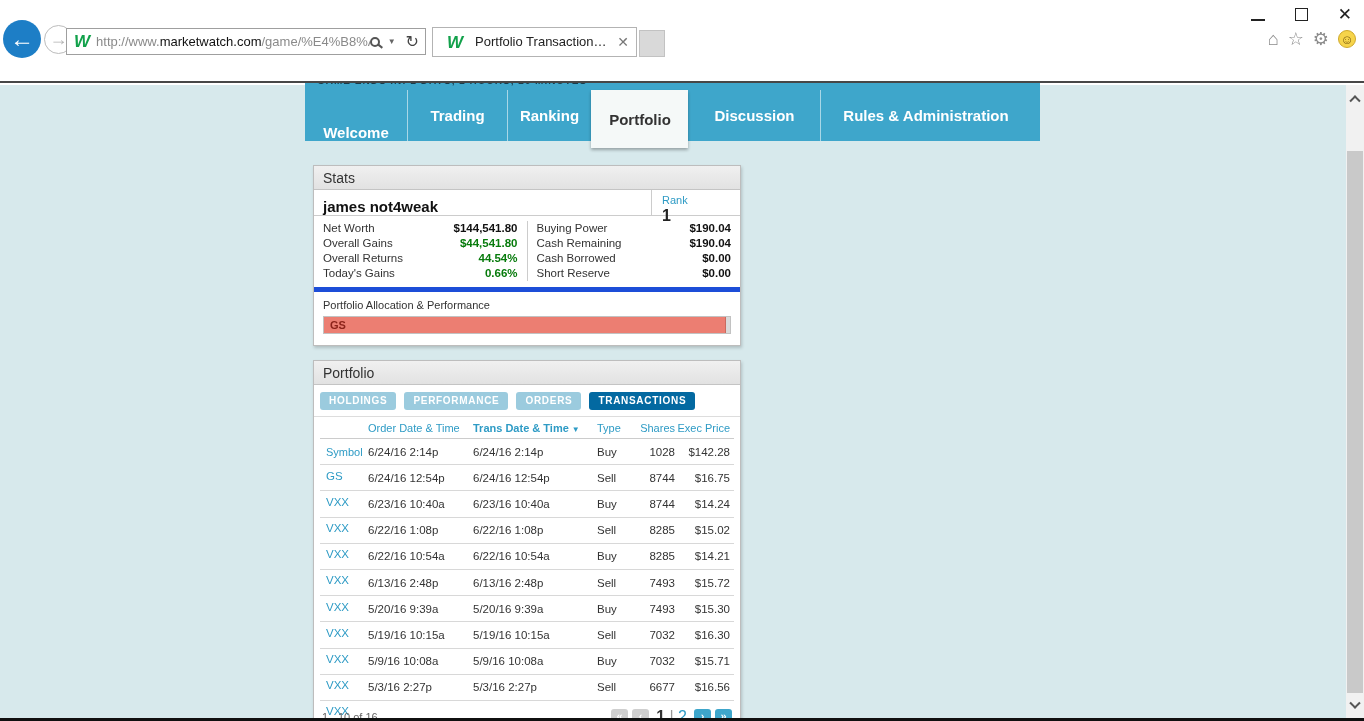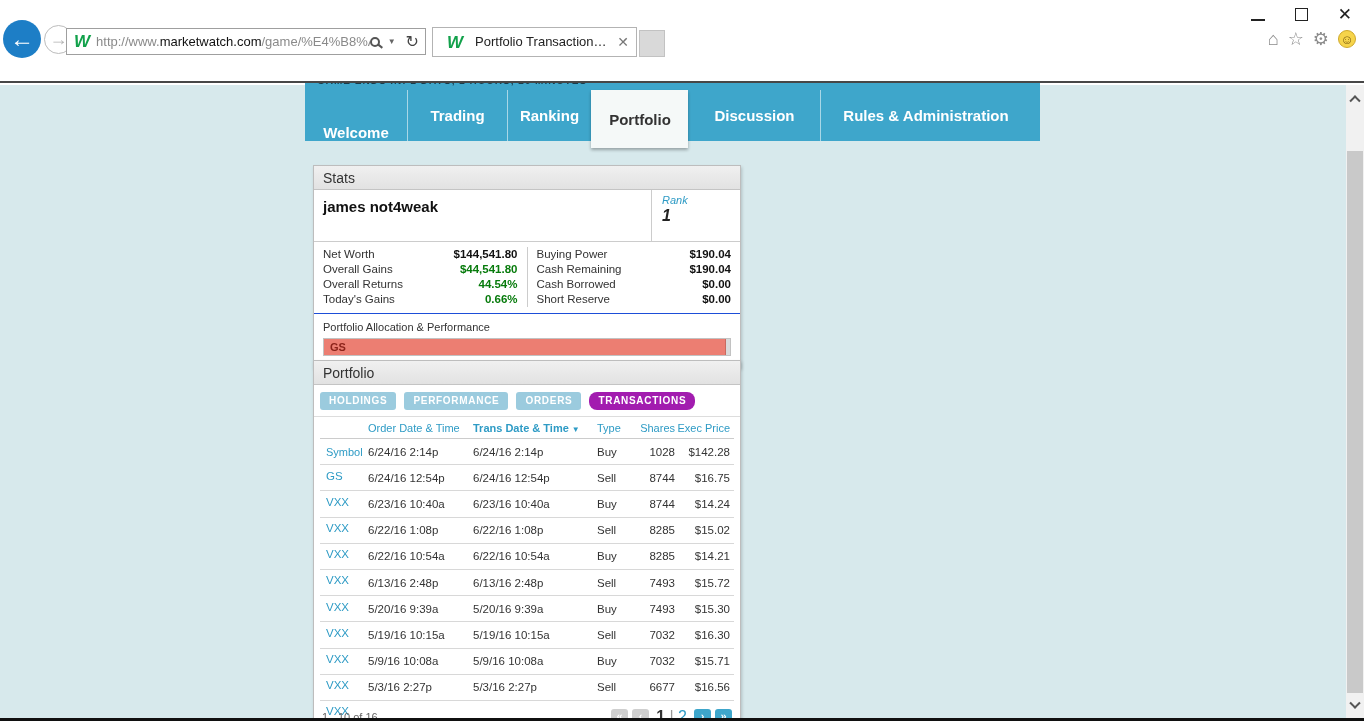--- a/index.html
+++ b/index.html
@@ -64,43 +64,43 @@
   .nav-tab.active { background:#f5f9f8; color:#333; height:58px; box-shadow:0 2px 3px rgba(0,0,0,0.3);
                     border-left-color:transparent; z-index:2; }
   .nav-tab.active + .nav-tab { border-left-color:transparent; }
 
   
   .panel { position:absolute; left:8px; width:428px; background:#fff; border:1px solid #bdbdbd;
            box-shadow:1px 2px 3px rgba(0,0,0,0.18); }
   .panel-header { background:linear-gradient(#f0f0f0,#e2e2e2); border-bottom:1px solid #c4c4c4;
                   padding:4px 9px; font-size:14px; color:#333; height:24px; }
   .stats-panel { top:80px; }
-  .name-row { position:relative; height:52px; border-bottom:1px solid #ccc; }
+  .name-row { position:relative; height:26px; border-bottom:1px solid #ccc; }
   .player { padding:8px 0 0 9px; font-weight:bold; font-size:15px; color:#111; }
-  .rank-cell { position:absolute; right:0; top:0; bottom:0; width:89px; border-left:1px solid #ccc; padding:4px 0 0 10px;font-style:italic; }
+  .rank-cell { position:absolute; right:0; top:0; bottom:0; width:89px; border-left:1px solid #ccc; padding:4px 0 0 10px; }
   .rank-label { color:#2e9bc5; font-size:11px; }
   .rank-val { font-weight:bold; font-size:16px; color:#222; margin-top:1px; }
-  .stats-grid { display:flex; border-bottom:1px solid #1d4ed8; padding:5px 0 6px; }
+  .stats-grid { display:flex; border-bottom:5px solid #1d4ed8; padding:5px 0 6px; }
   .stats-col { flex:1; padding:0 9px; }
   .stats-col.first { border-right:1px solid #ccc; }
   .stat-row { display:flex; justify-content:space-between; font-size:11.5px; line-height:15px; }
   .stat-label { color:#333; }
   .stat-val { font-weight:bold; color:#111; }
   .stat-val.green { color:#077b0c; }
   .alloc { padding:7px 9px 11px; }
   .alloc-label { font-size:11px; color:#333; margin-bottom:5px; }
   .alloc-track { height:18px; background:#d9d9d9; border:1px solid #c2c2c2; }
   .alloc-fill { height:100%; width:99%; background:#ec7e72; border-right:1px solid #c96a5f; }
   .alloc-sym { font-size:11px; font-weight:bold; color:#8c231a; padding:2px 0 0 6px; }
 
   .portfolio-panel { top:275px; }
   .view-tabs { display:flex; gap:8px; padding:7px 6px 6px; border-bottom:1px solid #ddd; }
   .vtab { background:#9bcbde; color:#fff; font-weight:bold; font-size:10px; letter-spacing:0.7px;
           padding:3px 9px 4px; border-radius:3px; cursor:default; }
-  .vtab.active { background:#a21caf;border-radius:8px; }
+  .vtab.active { background:#0369a1; }
   .tx { margin:0 6px; }
   .tx-header { display:flex; align-items:center; font-size:11px; color:#2e9bc5; height:22px;
                border-bottom:1px solid #ccc; }
   .tx-header .c-trans { font-weight:bold; }
   .sort-arrow { font-size:8px; margin-left:3px; }
   .tx-row { display:flex; align-items:center; font-size:11.5px; color:#333; height:26.2px;
             border-bottom:1px solid #d8d8d8; }
   .c-sym   { width:48px; padding-left:6px;margin-top:48px; }
   .c-order { width:105px; }
   .c-trans { width:124px; }

